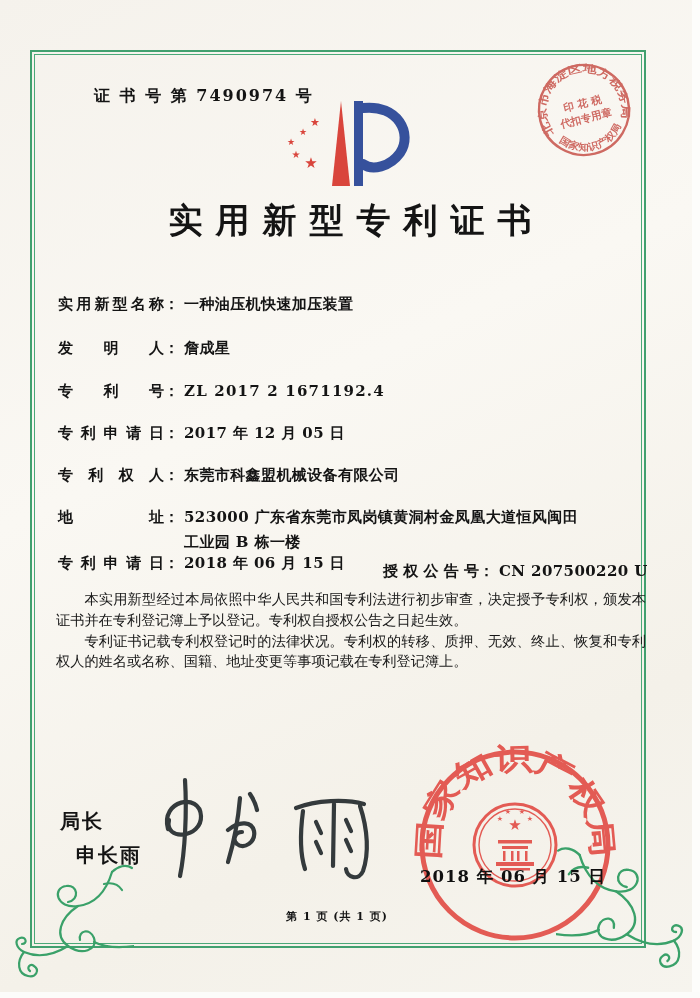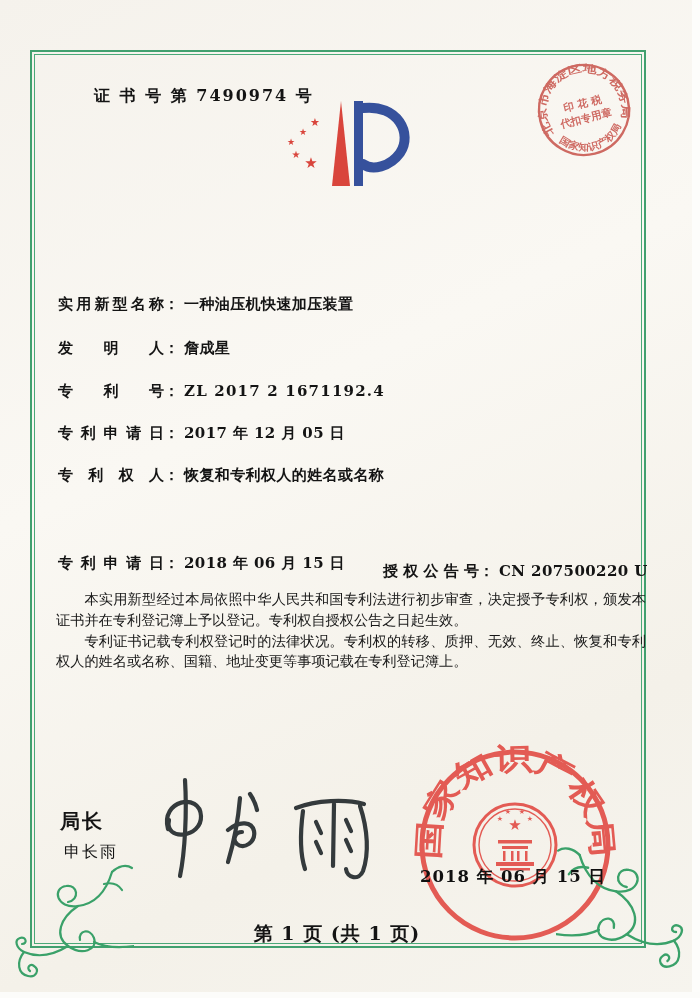--- a/index.html
+++ b/index.html
@@ -17,26 +17,26 @@
   .title{position:absolute;left:0;right:0;top:198px;text-align:center;font-size:34px;font-weight:700;letter-spacing:13px;text-indent:13px;}
   .row{position:absolute;left:58px;width:588px;font-size:15px;font-weight:600;line-height:25px;}
   .flabel{display:inline-block;width:106px;text-align:justify;text-align-last:justify;vertical-align:top;}
   .fvalue{margin-left:5px;letter-spacing:.4px;}
   .addrval{display:inline-block;vertical-align:top;width:455px;margin-left:5px;letter-spacing:.4px;}
   .grant-no{position:absolute;left:325px;top:8px;white-space:nowrap;}
   .grant-no .flabel{width:96px;}
   .paras{position:absolute;left:56px;top:589px;width:590px;font-size:14.2px;line-height:20.8px;text-align:justify;color:#171717;}
   .paras p{margin:0;text-indent:2em;}
   .sig-title{position:absolute;left:60px;top:808px;font-size:20px;font-weight:600;letter-spacing:2px;}
-  .sig-name{position:absolute;left:64px;top:842px;font-size:16px;font-weight:400;letter-spacing:2px;}
+  .sig-name{position:absolute;left:76px;top:842px;font-size:20px;font-weight:700;letter-spacing:2px;}
   .signature{position:absolute;left:138px;top:774px;opacity:.92;}
   .tax-stamp{position:absolute;left:524px;top:50px;transform:rotate(-14deg);opacity:.88;}
   .cnipa-seal{position:absolute;left:410px;top:740px;opacity:.93;}
   .seal-date{position:absolute;left:420px;top:866px;font-size:16.5px;font-weight:700;letter-spacing:1px;color:#101010;z-index:5;}
-  .footer{position:absolute;left:0;right:26px;top:909px;text-align:center;font-size:19px;font-weight:600;letter-spacing:1px;margin-top:12px;}
+  .footer{position:absolute;left:0;right:26px;top:909px;text-align:center;font-size:11px;font-weight:600;letter-spacing:1px;}
   .flourish{position:absolute;}
   .flourish-left{left:-6px;top:862px;}
   .flourish-right{left:556px;top:844px;transform:scaleX(-1);}
 </style>
 </head>
 <body>
 
 <div class="paper">
 
   <div class="frame">
@@ -65,35 +65,39 @@
     <text x="53" y="30" text-anchor="middle" font-size="11" fill="#d9453c">★</text>
     <text x="41" y="39" text-anchor="middle" font-size="9" fill="#d9453c">★</text>
     <text x="29" y="49" text-anchor="middle" font-size="9" fill="#d9453c">★</text>
     <text x="34" y="62" text-anchor="middle" font-size="10" fill="#d9453c">★</text>
     <text x="49" y="72" text-anchor="middle" font-size="15" fill="#d9453c">★</text>
     <polygon points="79,5 70,90 88,90" fill="#d9453c"></polygon>
     <polygon points="92,5 101,5 101,90 92,90" fill="#36519c"></polygon>
     <path d="M 101,12 C 136,8 151,38 138,57 C 128,71 110,75 101,68" fill="none" stroke="#36519c" stroke-width="10" stroke-linecap="round"></path>
   </svg>
 
+  <div class="title">实用新型专利证书</div>
 
   <div class="row" style="top:292px">
     <span class="flabel">实用新型名称</span><span>：</span><span class="fvalue">一种油压机快速加压装置</span>
   </div>
   <div class="row" style="top:336px">
     <span class="flabel">发明人</span><span>：</span><span class="fvalue">詹成星</span>
   </div>
   <div class="row" style="top:379px">
     <span class="flabel">专利号</span><span>：</span><span class="fvalue" style="letter-spacing:1.2px">ZL 2017 2 1671192.4</span>
   </div>
   <div class="row" style="top:421px">
     <span class="flabel">专利申请日</span><span>：</span><span class="fvalue">2017 年 12 月 05 日</span>
   </div>
   <div class="row" style="top:463px">
-    <span class="flabel">专利权人</span><span>：</span><span class="fvalue">恢复和专利权人的姓名或名称</span>
+    <span class="flabel">专利权人</span><span>：</span><span class="fvalue">东莞市科鑫盟机械设备有限公司</span>
+  </div>
+  <div class="row" style="top:505px">
+    <span class="flabel">地址</span><span>：</span><span class="addrval"><span>523000 广东省东莞市凤岗镇黄洞村金凤凰大道恒风闽田</span><br><span>工业园 B 栋一楼</span></span>
   </div>
   <div class="row" style="top:551px">
     <span class="flabel">专利申请日</span><span>：</span><span class="fvalue">2018 年 06 月 15 日</span>
     <span class="grant-no">
       <span class="flabel">授权公告号</span><span>：</span><span class="fvalue">CN 207500220 U</span>
     </span>
   </div>
 
   <div class="paras">
     <p>本实用新型经过本局依照中华人民共和国专利法进行初步审查，决定授予专利权，颁发本证书并在专利登记簿上予以登记。专利权自授权公告之日起生效。</p>

